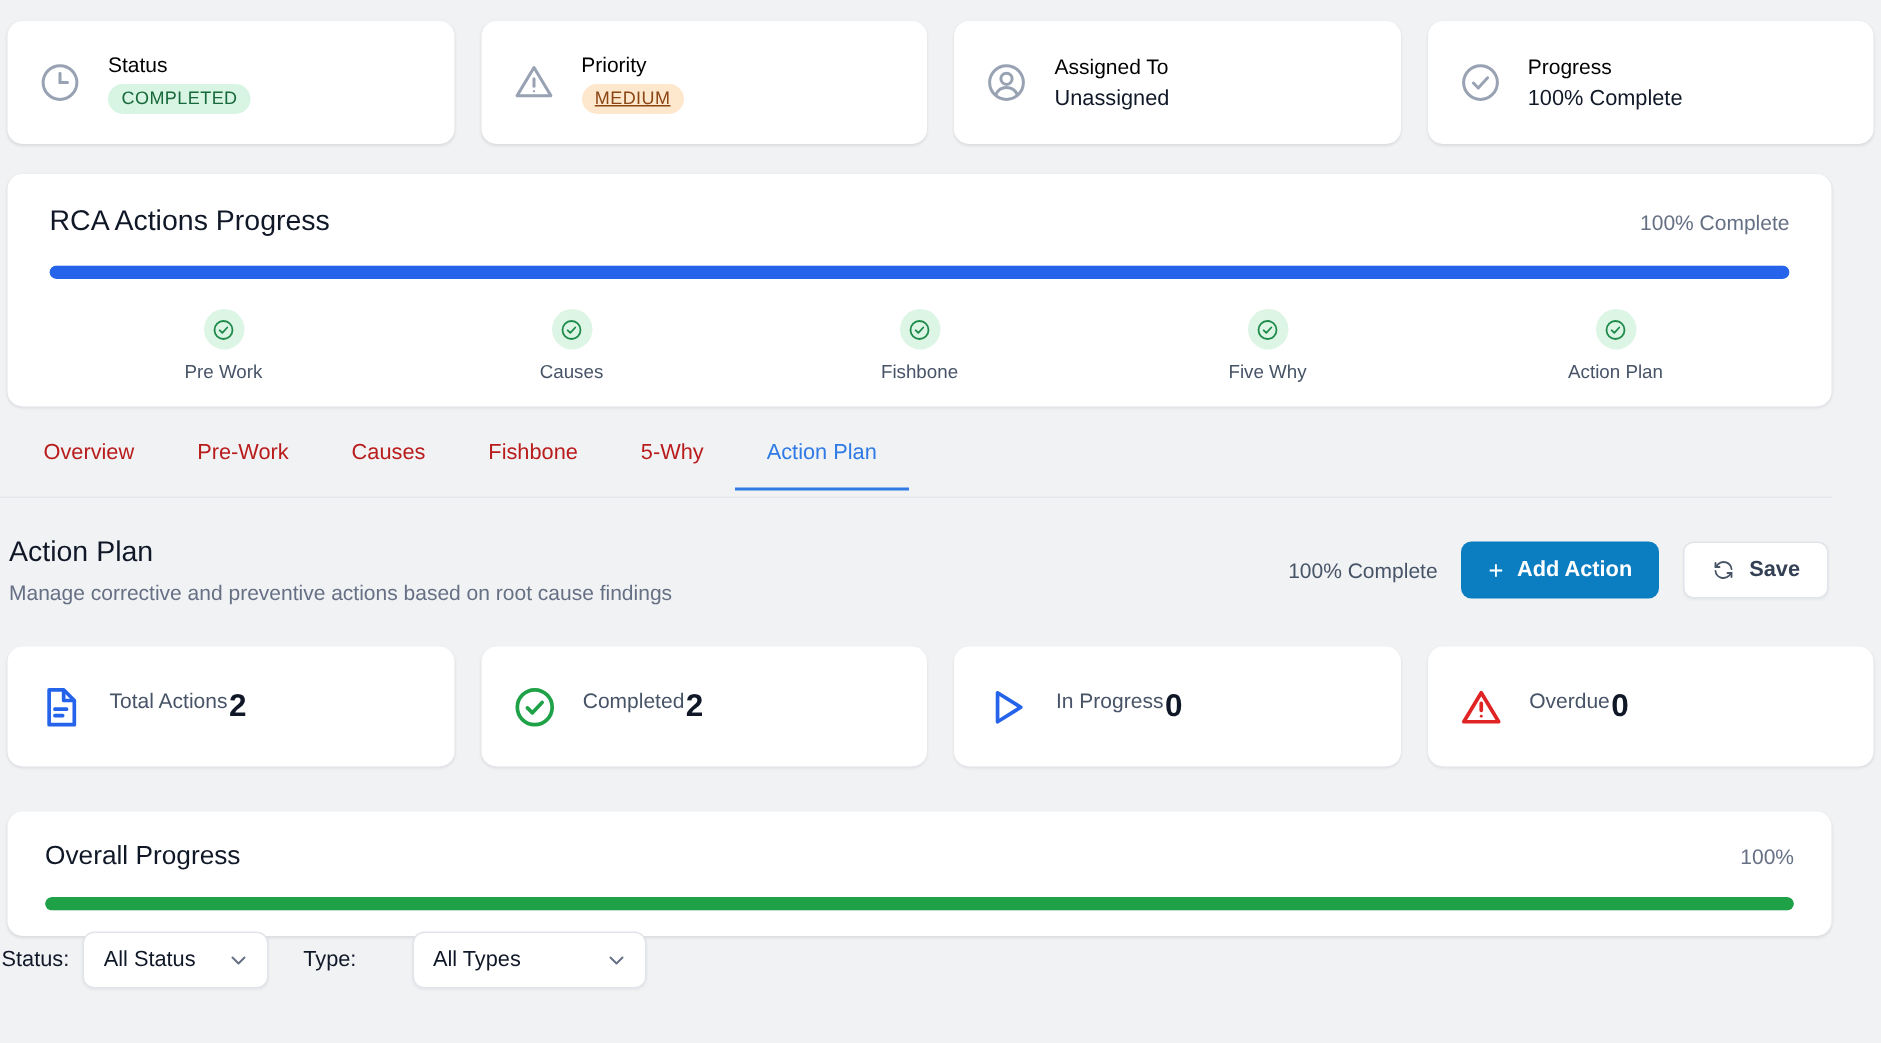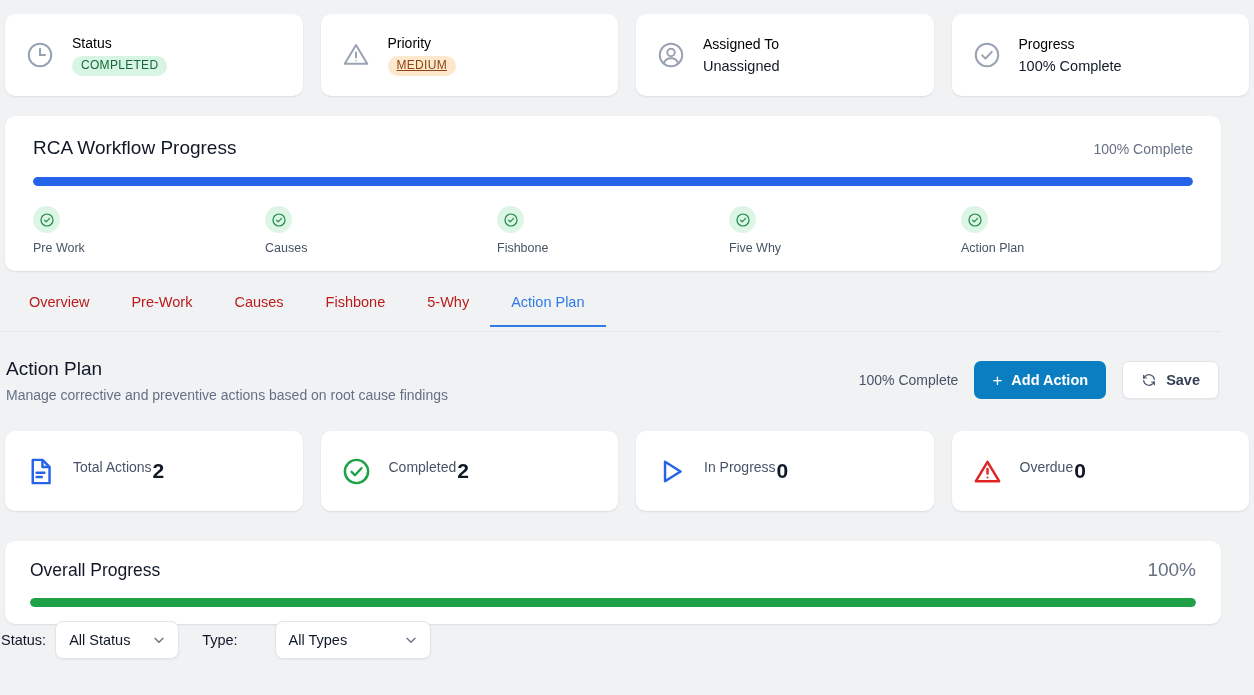--- a/index.html
+++ b/index.html
@@ -93,21 +93,21 @@
   .bar-green { background: #1fa148; }
 
   .steps {
     margin-top: 20px;
     display: flex;
   }
   .step {
     flex: 1 1 0;
     display: flex;
     flex-direction: column;
-    align-items: flex-start;
+    align-items: center;
     gap: 8px;
   }
   .step-circle {
     width: 27px; height: 27px;
     border-radius: 50%;
     background: #dcf5e4;
     display: flex; align-items: center; justify-content: center;
     color: #1d8a4a;
   }
   .step-circle svg { width: 16px; height: 16px; display: block; }
@@ -209,21 +209,21 @@
     position: absolute;
     top: 541px; left: 5px;
     width: 1216px;
     height: 83px;
     padding: 18px 25px 0 25px;
   }
   .overall-head {
     display: flex; align-items: baseline; justify-content: space-between;
   }
   .overall-title { font-size: 17.5px; color: #101828; line-height: 22px; }
-  .overall-pct { font-size: 19px; color: #667085; }
+  .overall-pct { font-size: 14px; color: #667085; }
 
   
   .filters {
     position: absolute;
     top: 621px; left: 0;
     display: flex;
     align-items: center;
     gap: 9px;
     padding-left: 1px;
   }
@@ -307,21 +307,21 @@
       </span>
       <span class="summary-text">
         <span class="summary-label">Progress</span>
         <span class="summary-value">100% Complete</span>
       </span>
     </div>
   </div>
 
   <div class="card workflow">
     <div class="workflow-head">
-      <span class="workflow-title">RCA Workflow Progress</span>
+      <span class="workflow-title">RCA Actions Progress</span>
       <span class="workflow-pct">100% Complete</span>
     </div>
     <div class="bar-track">
       <div class="bar-fill bar-blue" style="width:100%"></div>
     </div>
     <div class="steps">
       <div class="step">
         <span class="step-circle">
           <svg viewBox="0 0 24 24" fill="none" stroke="currentColor" stroke-width="1.8">
               <circle cx="12" cy="12" r="9"></circle>

